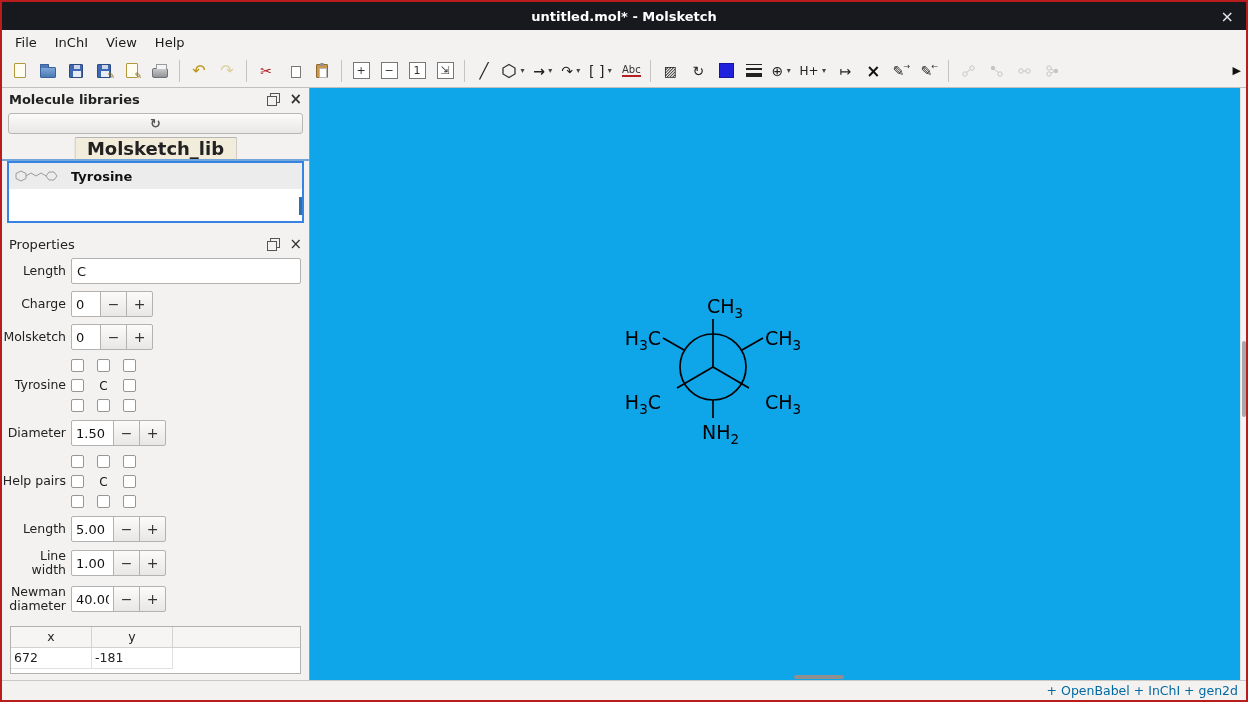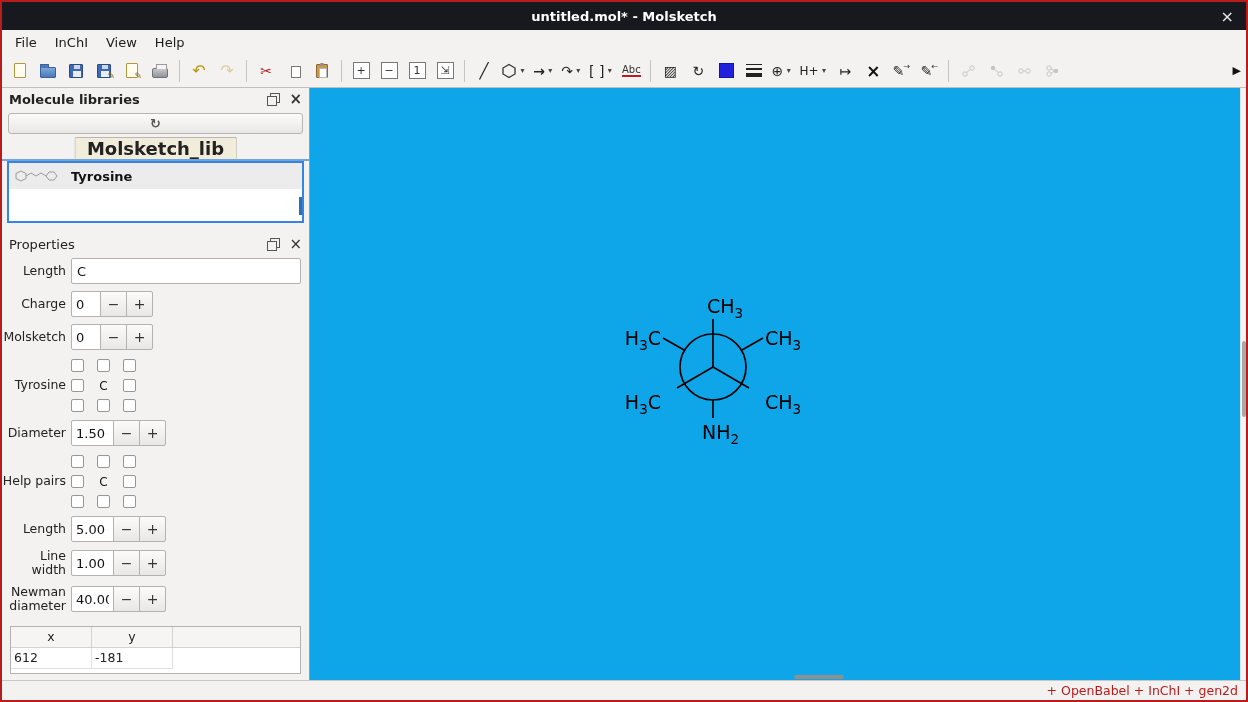--- a/index.html
+++ b/index.html
@@ -94,21 +94,21 @@
   .ct-row { display:flex; height:21px; }
   .ct-cell { width:81px; border-right:1px solid #e2e0de; border-bottom:1px solid #e2e0de; padding:2px 3px; }
 
   
   .mol { position:absolute; left:0; top:0; }
   .vscroll { position:absolute; right:0; top:0; width:6px; height:100%; background:#f4f4f4; border-left:1px solid #e2e2e2; }
   .vhandle { position:absolute; left:1px; width:4px; top:253px; height:76px; background:#a9a9a9; border-radius:2px; }
   .hhandle { position:absolute; left:484px; bottom:1px; width:50px; height:4px; background:#8f8f8f; border-radius:2px; }
 
   
-  .statusbar { height:20px; background:#f3f2f1; border-top:1px solid #c9c7c5; display:flex; align-items:center; justify-content:flex-end; padding:0 8px; font-size:12.5px; color:#b91c1c; flex:none; }
+  .statusbar { height:20px; background:#f3f2f1; border-top:1px solid #c9c7c5; display:flex; align-items:center; justify-content:flex-end; padding:0 8px; font-size:12.5px; color:#0369a1; flex:none; }
 
   .mol-label { font-size:19px; fill:#000; }
   .mol-sub { font-size:13.5px; }
 </style>
 </head>
 <body>
 
 <div class="window">
 
   <div class="titlebar">
@@ -415,21 +415,21 @@
           </span>
         </div>
 
         <div class="coord-table">
           <div class="ct-header">
             <span class="ct-hcell">x</span>
             <span class="ct-hcell">y</span>
             <span class="ct-hfill"></span>
           </div>
           <div class="ct-row">
-            <span class="ct-cell">612</span>
+            <span class="ct-cell">672</span>
             <span class="ct-cell">-181</span>
           </div>
         </div>
       </div>
     </div>
 
     <div class="canvas">
       <svg class="mol" width="933" height="596" viewBox="0 0 933 596">
         <g stroke="#000" stroke-width="1.7" fill="none">
           <circle cx="403" cy="279" r="33"></circle>

